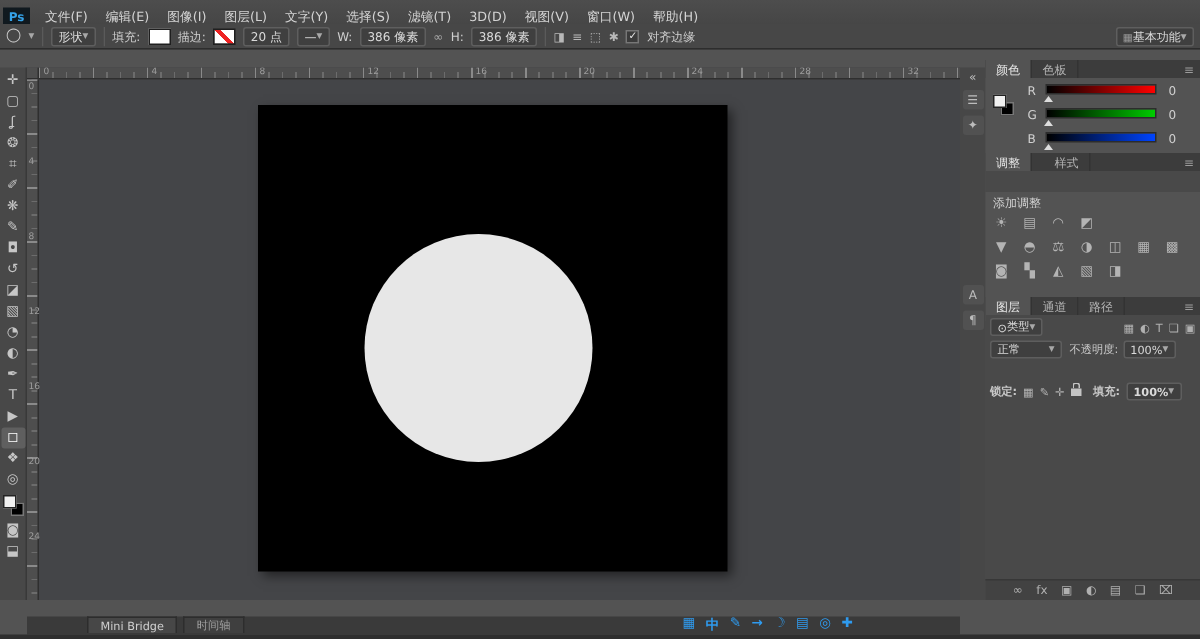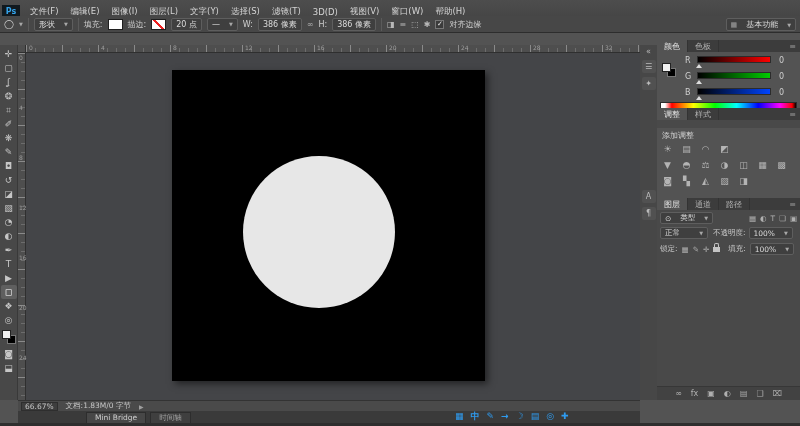--- a/index.html
+++ b/index.html
@@ -6,21 +6,21 @@
   html,body{width:800px;height:426px;overflow:hidden;background:#2b2b2b;}
   body{font-family:"DejaVu Sans",sans-serif;font-size:9px;color:#cfcfcf;}
   .app{position:absolute;top:0;left:0;width:800px;height:426px;background:#535353;overflow:hidden;}
   .abs{position:absolute;}
   
   .menubar{left:0;top:0;width:800px;height:24px;background:linear-gradient(#4d4d4d,#434343);border-bottom:1px solid #2e2e2e;display:flex;align-items:center;gap:0;}
   .pslogo{width:18px;height:14px;background:#10191f;color:#35a2e8;font-size:8px;font-weight:bold;display:flex;align-items:center;justify-content:center;margin:0 4px 0 2px;}
   .menu-item{padding:0 6px;height:16px;display:flex;align-items:center;color:#d4d4d4;font-size:8.5px;cursor:default;}
   .optionsbar{left:0;top:16px;width:800px;height:17px;background:#474747;border-bottom:1px solid #2d2d2d;display:flex;align-items:center;gap:5px;padding:0 4px;font-size:8px;color:#cfcfcf;}
   .vsep{width:1px;height:13px;background:#383838;border-right:1px solid #5a5a5a;}
-  .dropdown{background:#3f3f3f;border:1px solid #5e5e5e;border-radius:2px;padding:0 4px;height:13px;display:inline-flex;align-items:center;gap:9px;color:#dadada;}
+  .dropdown{background:#3f3f3f;border:1px solid #5e5e5e;border-radius:2px;padding:0 4px;height:13px;display:inline-flex;align-items:center;gap:0;color:#dadada;}
   .caret{font-size:5px;color:#a8a8a8;}
   .swatch{width:15px;height:11px;border:1px solid #1f1f1f;background:#fff;display:inline-block;}
   .swatch.none{background:linear-gradient(45deg,#fff 42%,#e22 42%,#e22 58%,#fff 58%);}
   .checkbox{width:9px;height:9px;border:1px solid #777;background:#3b3b3b;display:inline-flex;align-items:center;justify-content:center;font-size:7px;color:#e8e8e8;}
   .ws-btn{position:absolute;right:4px;top:2px;height:13px;}
   
   .tabbar{left:0;top:33px;width:640px;height:12px;background:#393939;border-bottom:1px solid #2c2c2c;display:flex;align-items:flex-end;}
   .doctab{height:12px;margin-left:18px;background:#535353;border:1px solid #2c2c2c;border-bottom:none;display:flex;align-items:center;gap:5px;padding:0 5px;font-size:7.5px;color:#dcdcdc;}
   .doctab .close{color:#aaa;font-size:8px;}
   
@@ -71,21 +71,21 @@
   .thumb{width:20px;height:16px;border:1px solid #8a8a8a;margin:0 5px;position:relative;flex:none;}
   .thumb.ellipse{background:radial-gradient(circle at 50% 50%,#9b9b9b 0 6px,#fff 6.5px);}
   .thumb.ellipse::after{content:'';position:absolute;right:-1px;bottom:-1px;width:7px;height:7px;background:#dcdcdc;border:1px solid #555;}
   .thumb.black{background:#000;}
   .padlock{display:inline-block;width:7px;height:5px;background:#c4c4c4;position:relative;}
   .padlock::before{content:'';position:absolute;left:1px;top:-4px;width:3px;height:3px;border:1px solid #c4c4c4;border-bottom:none;border-radius:2px 2px 0 0;}
   .bicons{position:absolute;left:0;width:143px;height:14px;background:#424242;border-top:1px solid #373737;display:flex;align-items:center;justify-content:center;gap:9px;color:#b0b0b0;font-size:8px;}
   
   .statusbar{left:18px;top:400px;width:622px;height:11px;background:#4a4a4a;border-top:1px solid #333;display:flex;align-items:center;gap:8px;font-size:7.5px;color:#c6c6c6;padding:0 3px;}
   .zoombox{background:#3e3e3e;border:1px solid #2e2e2e;padding:0 3px;height:9px;display:flex;align-items:center;}
-  .bottombar{left:18px;top:411px;width:622px;height:12px;background:#3a3a3a;display:flex;align-items:center;padding-left:28px;}
+  .bottombar{left:18px;top:411px;width:622px;height:12px;background:#3a3a3a;display:flex;align-items:flex-start;}
   .btab{height:11px;display:flex;align-items:center;padding:0 8px;font-size:7.5px;background:#474747;color:#cfcfcf;border:1px solid #2d2d2d;border-bottom:none;margin-left:4px;}
   .btab.dim{background:#3f3f3f;color:#9f9f9f;}
   .imebar{left:455px;top:409px;height:14px;display:flex;align-items:center;gap:7px;font-size:9px;}
   .ime-ic{color:#2f9bef;font-weight:bold;}
   .bottomedge{left:0;top:423px;width:800px;height:3px;background:#2e2e2e;}
 </style>
 </head>
 <body>
 
 <div class="app">
@@ -236,21 +236,21 @@
         </div>
       <span class="chan-val" style="left:122px;top:20px;">0</span>
       <span class="chan-label" style="left:28px;top:36px;">B</span>
       <div class="slider-track" style="left:40px;top:36px;background:linear-gradient(to right,#000,#04f);">
           <div class="slider-thumb" style="left:-2px;"></div>
         </div>
       <span class="chan-val" style="left:122px;top:36px;">0</span>
       <div class="spectrum" style="top:50px;"></div>
     </div>
 
-    <div class="ptabs" style="top:68px;">
+    <div class="ptabs" style="top:62px;gap:8px;">
       <div class="ptab active">调整</div>
       <div class="ptab">样式</div>
       <div class="pmenu">≡</div>
     </div>
     <div class="pbody" style="top:88px;height:86px;">
       <div style="position:absolute;left:5px;top:2px;font-size:8px;color:#d2d2d2;">添加调整</div>
       <div style="position:absolute;left:3px;top:14px;display:flex;gap:4px;">
         <span class="adj-icon">☀</span>
         <span class="adj-icon">▤</span>
         <span class="adj-icon">◠</span>
@@ -299,21 +299,21 @@
         <span class="dropdown" style="width:48px;height:12px;justify-content:space-between;">
           <span>正常</span>
           <span class="caret">▼</span>
         </span>
         <span style="margin-left:2px;">不透明度:</span>
         <span class="dropdown" style="height:12px;">
           <span>100%</span>
           <span class="caret">▼</span>
         </span>
       </div>
-      <div class="lrow" style="top:33px;padding:0 3px;gap:4px;">
+      <div class="lrow" style="top:45px;padding:0 3px;gap:4px;font-weight:bold;">
         <span>锁定:</span>
         <span style="color:#b0b0b0;">▦</span>
         <span style="color:#b0b0b0;">✎</span>
         <span style="color:#b0b0b0;">✛</span>
         <span class="padlock"></span>
         <span style="margin-left:4px;">填充:</span>
         <span class="dropdown" style="height:12px;">
           <span>100%</span>
           <span class="caret">▼</span>
         </span>
@@ -323,25 +323,20 @@
         <span style="">fx</span>
         <span>▣</span>
         <span>◐</span>
         <span>▤</span>
         <span>❑</span>
         <span>⌧</span>
       </div>
     </div>
   </div>
 
-  <div class="abs statusbar">
-    <span class="zoombox">66.67%</span>
-    <span>文档:1.83M/0 字节</span>
-    <span style="font-size:6px;color:#9f9f9f;">▶</span>
-  </div>
 
   <div class="abs bottombar">
     <div class="btab" style="margin-left:40px;">Mini Bridge</div>
     <div class="btab dim">时间轴</div>
   </div>
 
   <div class="abs imebar">
     <span class="ime-ic">▦</span>
     <span class="ime-ic">中</span>
     <span class="ime-ic">✎</span>

